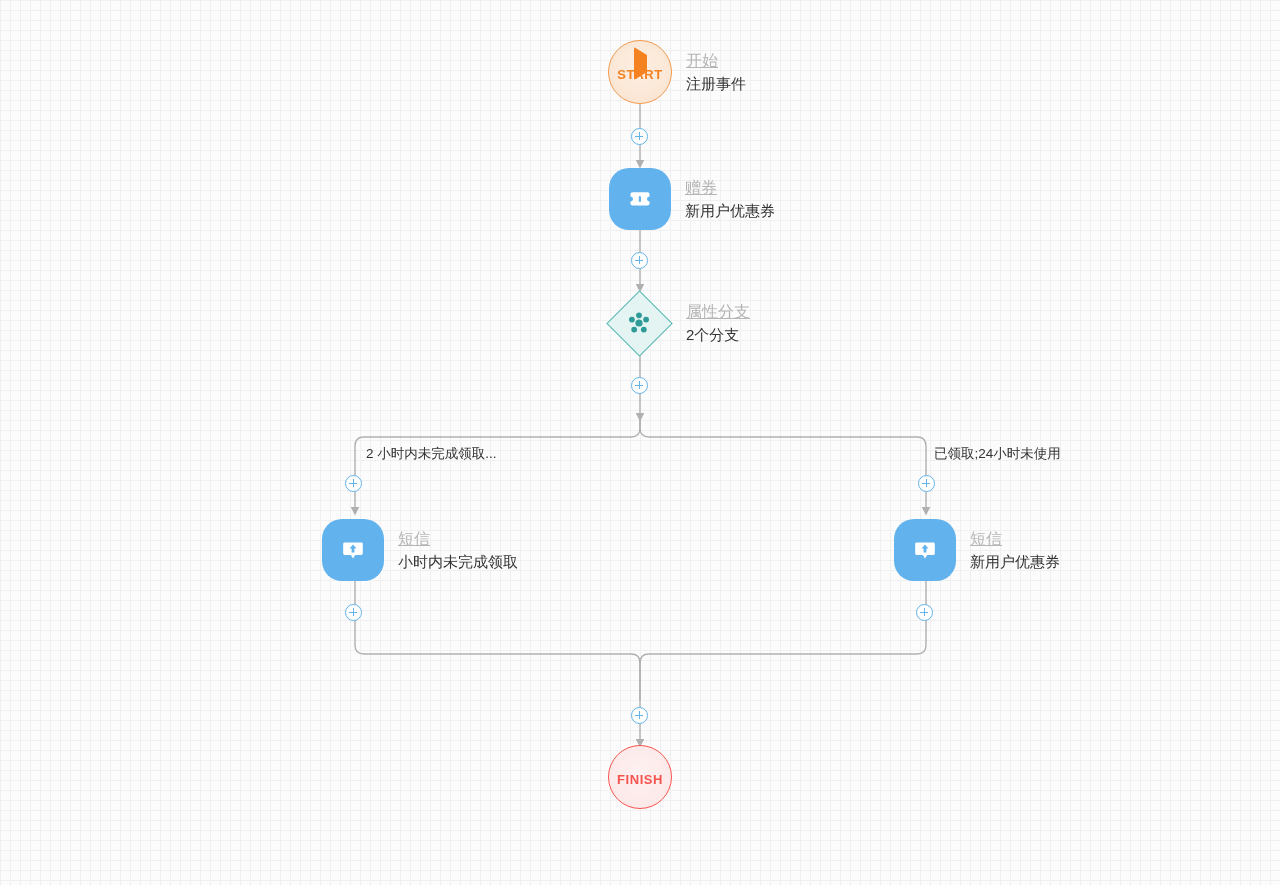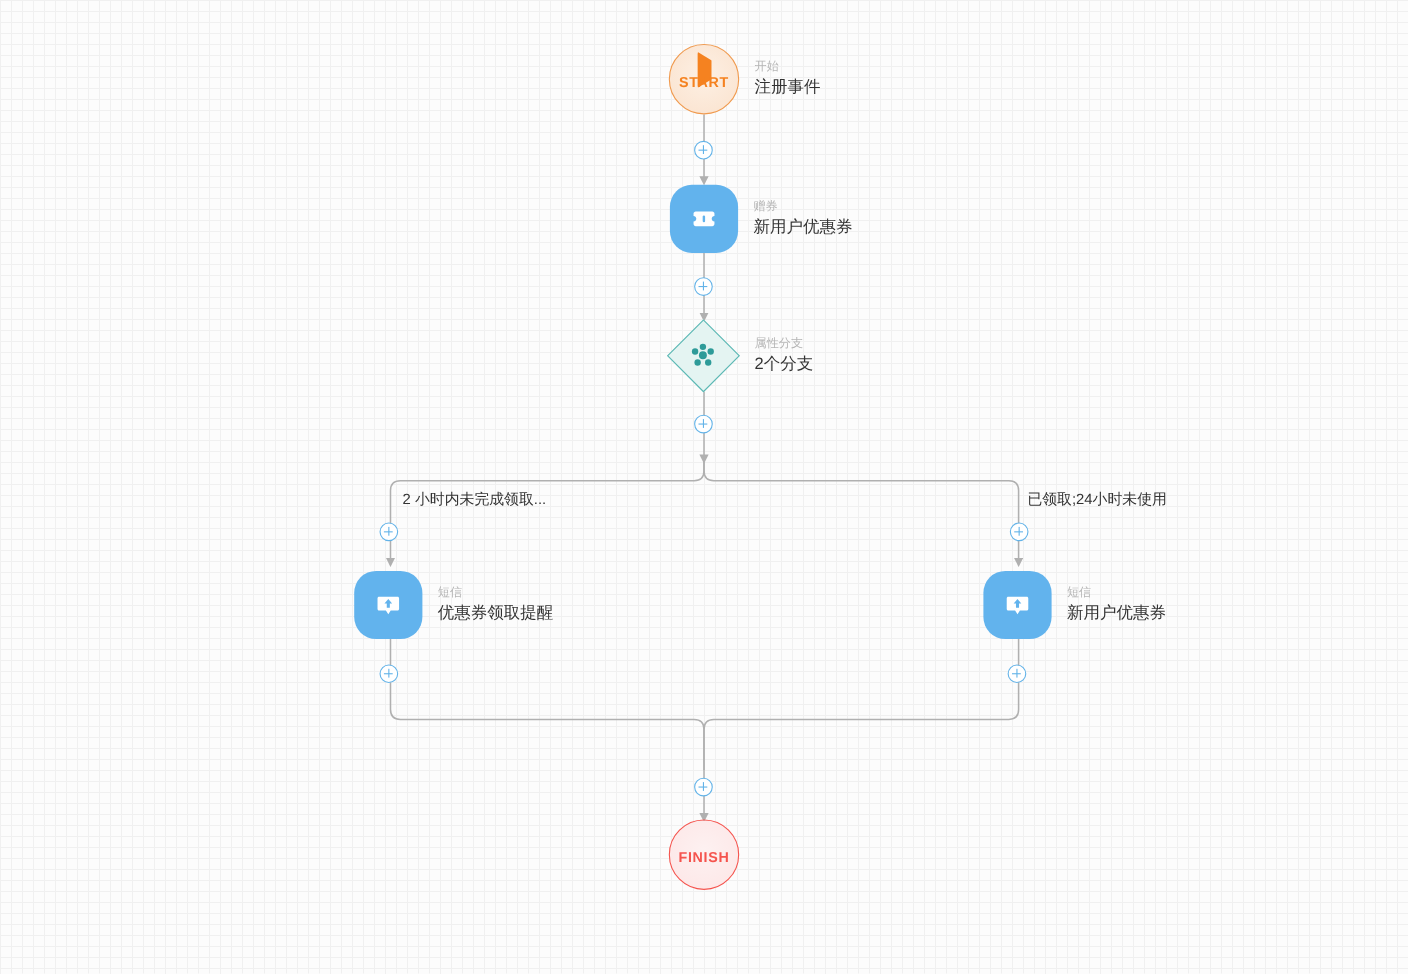--- a/index.html
+++ b/index.html
@@ -123,23 +123,24 @@
   }
   .diamond-icon { position: relative; z-index: 2; line-height: 0; }
 
   
   .node-text {
     margin-left: 14px;
     white-space: nowrap;
     line-height: 1.28;
   }
   .node-type {
-    font-size: 11px;
+    font-size: 16px;
     color: #b5b5b5;
     margin-bottom: 2px;
+    text-decoration: underline;
   }
   .node-name {
     font-size: 15px;
     color: #333333;
   }
 
   
   .cond-label {
     position: absolute;
     font-size: 13.5px;
@@ -257,21 +258,21 @@
     <div class="action">
       <svg width="26" height="26" viewBox="0 0 26 26">
         <path d="M4.6 5.6 L21.4 5.6 C22.2 5.6 22.8 6.2 22.8 7 L22.8 16.6
                  C22.8 17.4 22.2 18 21.4 18 L15.2 18 L13 21.4 L10.8 18 L4.6 18
                  C3.8 18 3.2 17.4 3.2 16.6 L3.2 7 C3.2 6.2 3.8 5.6 4.6 5.6 Z" fill="#ffffff"></path>
         <path d="M13 7.6 L16.5 11.6 L14.4 11.6 L14.4 15.6 L11.6 15.6 L11.6 11.6 L9.5 11.6 Z" fill="#62b3ed"></path>
       </svg>
     </div>
     <div class="node-text">
       <div class="node-type">短信</div>
-      <div class="node-name">优惠券领取提醒</div>
+      <div class="node-name">小时内未完成领取</div>
     </div>
   </div>
 
   <div class="node" style="left:894px; top:519px;">
     <div class="action">
       <svg width="26" height="26" viewBox="0 0 26 26">
         <path d="M4.6 5.6 L21.4 5.6 C22.2 5.6 22.8 6.2 22.8 7 L22.8 16.6
                  C22.8 17.4 22.2 18 21.4 18 L15.2 18 L13 21.4 L10.8 18 L4.6 18
                  C3.8 18 3.2 17.4 3.2 16.6 L3.2 7 C3.2 6.2 3.8 5.6 4.6 5.6 Z" fill="#ffffff"></path>
         <path d="M13 7.6 L16.5 11.6 L14.4 11.6 L14.4 15.6 L11.6 15.6 L11.6 11.6 L9.5 11.6 Z" fill="#62b3ed"></path>

